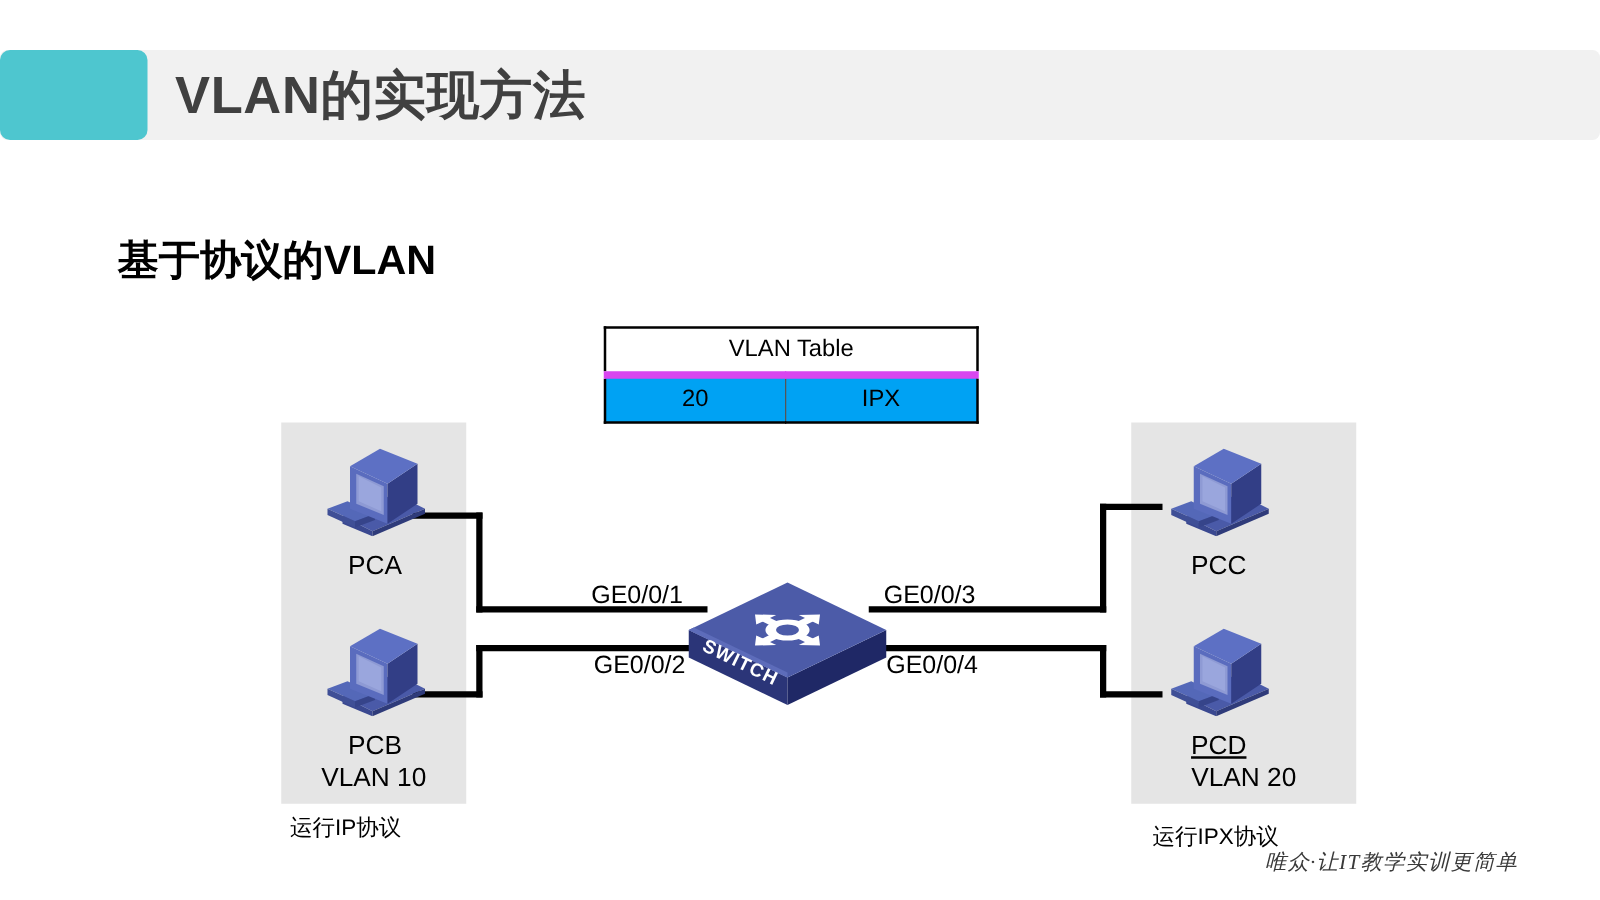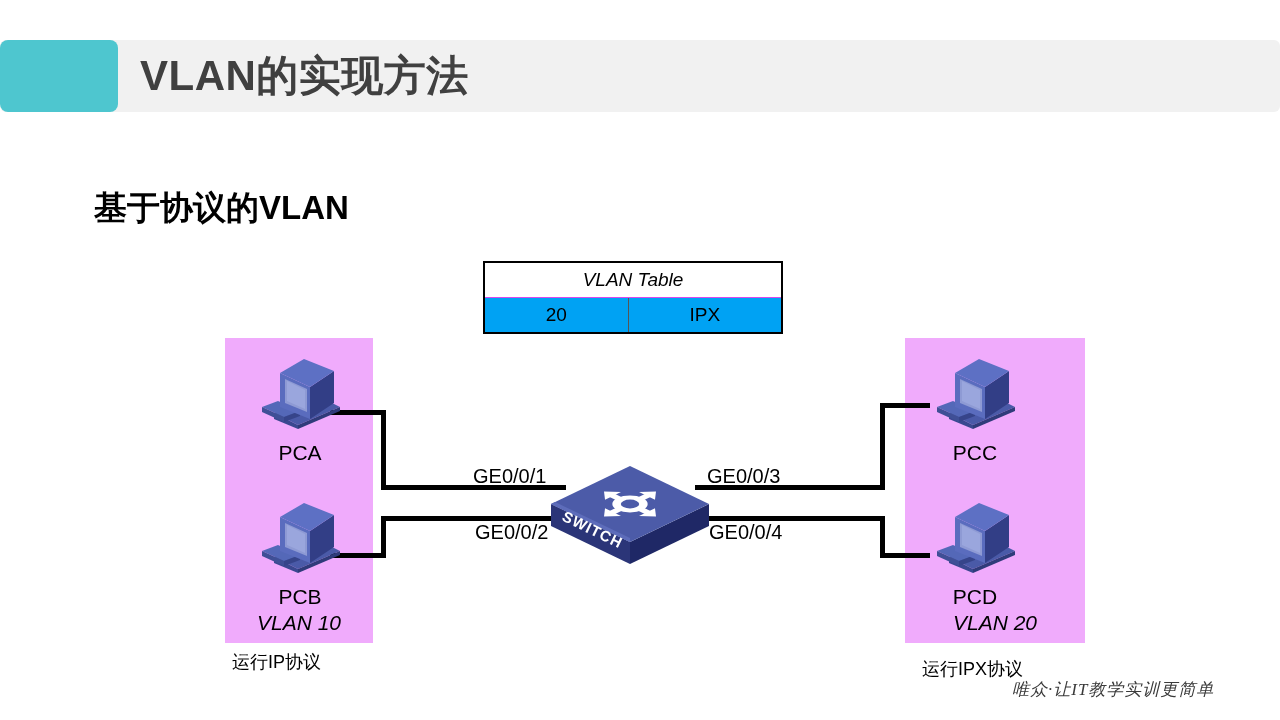--- a/index.html
+++ b/index.html
@@ -71,34 +71,32 @@
   .vlan-table td {
     border: 1px solid #555555;
     text-align: center;
     font-size: 19px;
     color: #000000;
     height: 34px;
     padding: 0;
     font-family: "Liberation Sans", "DejaVu Sans", sans-serif;
   }
   .vlan-table .tbl-title {
-    border-bottom: 1px solid #d946ef;
-    font-style: italic;
+    border-bottom: 6px solid #d946ef;
   }
   .vlan-table tr.data-row td {
     background: #00a2f3;
   }
   .vlan-table td.col-left { width: 145px; }
   .vlan-table td.col-right { width: 155px; }
 
   
   .vlan-group {
     position: absolute;
-    background: #f0abfc;
-    font-style: italic;
+    background: #e5e5e5;
   }
   #vlan-group-left  { left: 225px; top: 338px; width: 148px; height: 305px; }
   #vlan-group-right { left: 905px; top: 338px; width: 142px; height: 305px; padding-left: 38px; }
 
   .group-label {
     position: absolute;
     width: 100%;
     left: 0;
     bottom: 8px;
     text-align: center;
@@ -116,21 +114,21 @@
     text-align: center;
     font-size: 21px;
     color: #000000;
     margin-top: 12px;
   }
   .pc-icon { display: block; margin: 0 auto; }
 
   #pc-a { left: 245px; top: 357px; }
   #pc-b { left: 245px; top: 501px; }
   #pc-c { left: 920px; top: 357px; }
-  #pc-d { left: 920px; top: 501px; }
+  #pc-d { left: 920px; top: 501px; text-decoration: underline; }
 
   
   #switch-node {
     position: absolute;
     left: 547px;
     top: 452px;
     width: 166px;
     height: 114px;
   }
 

